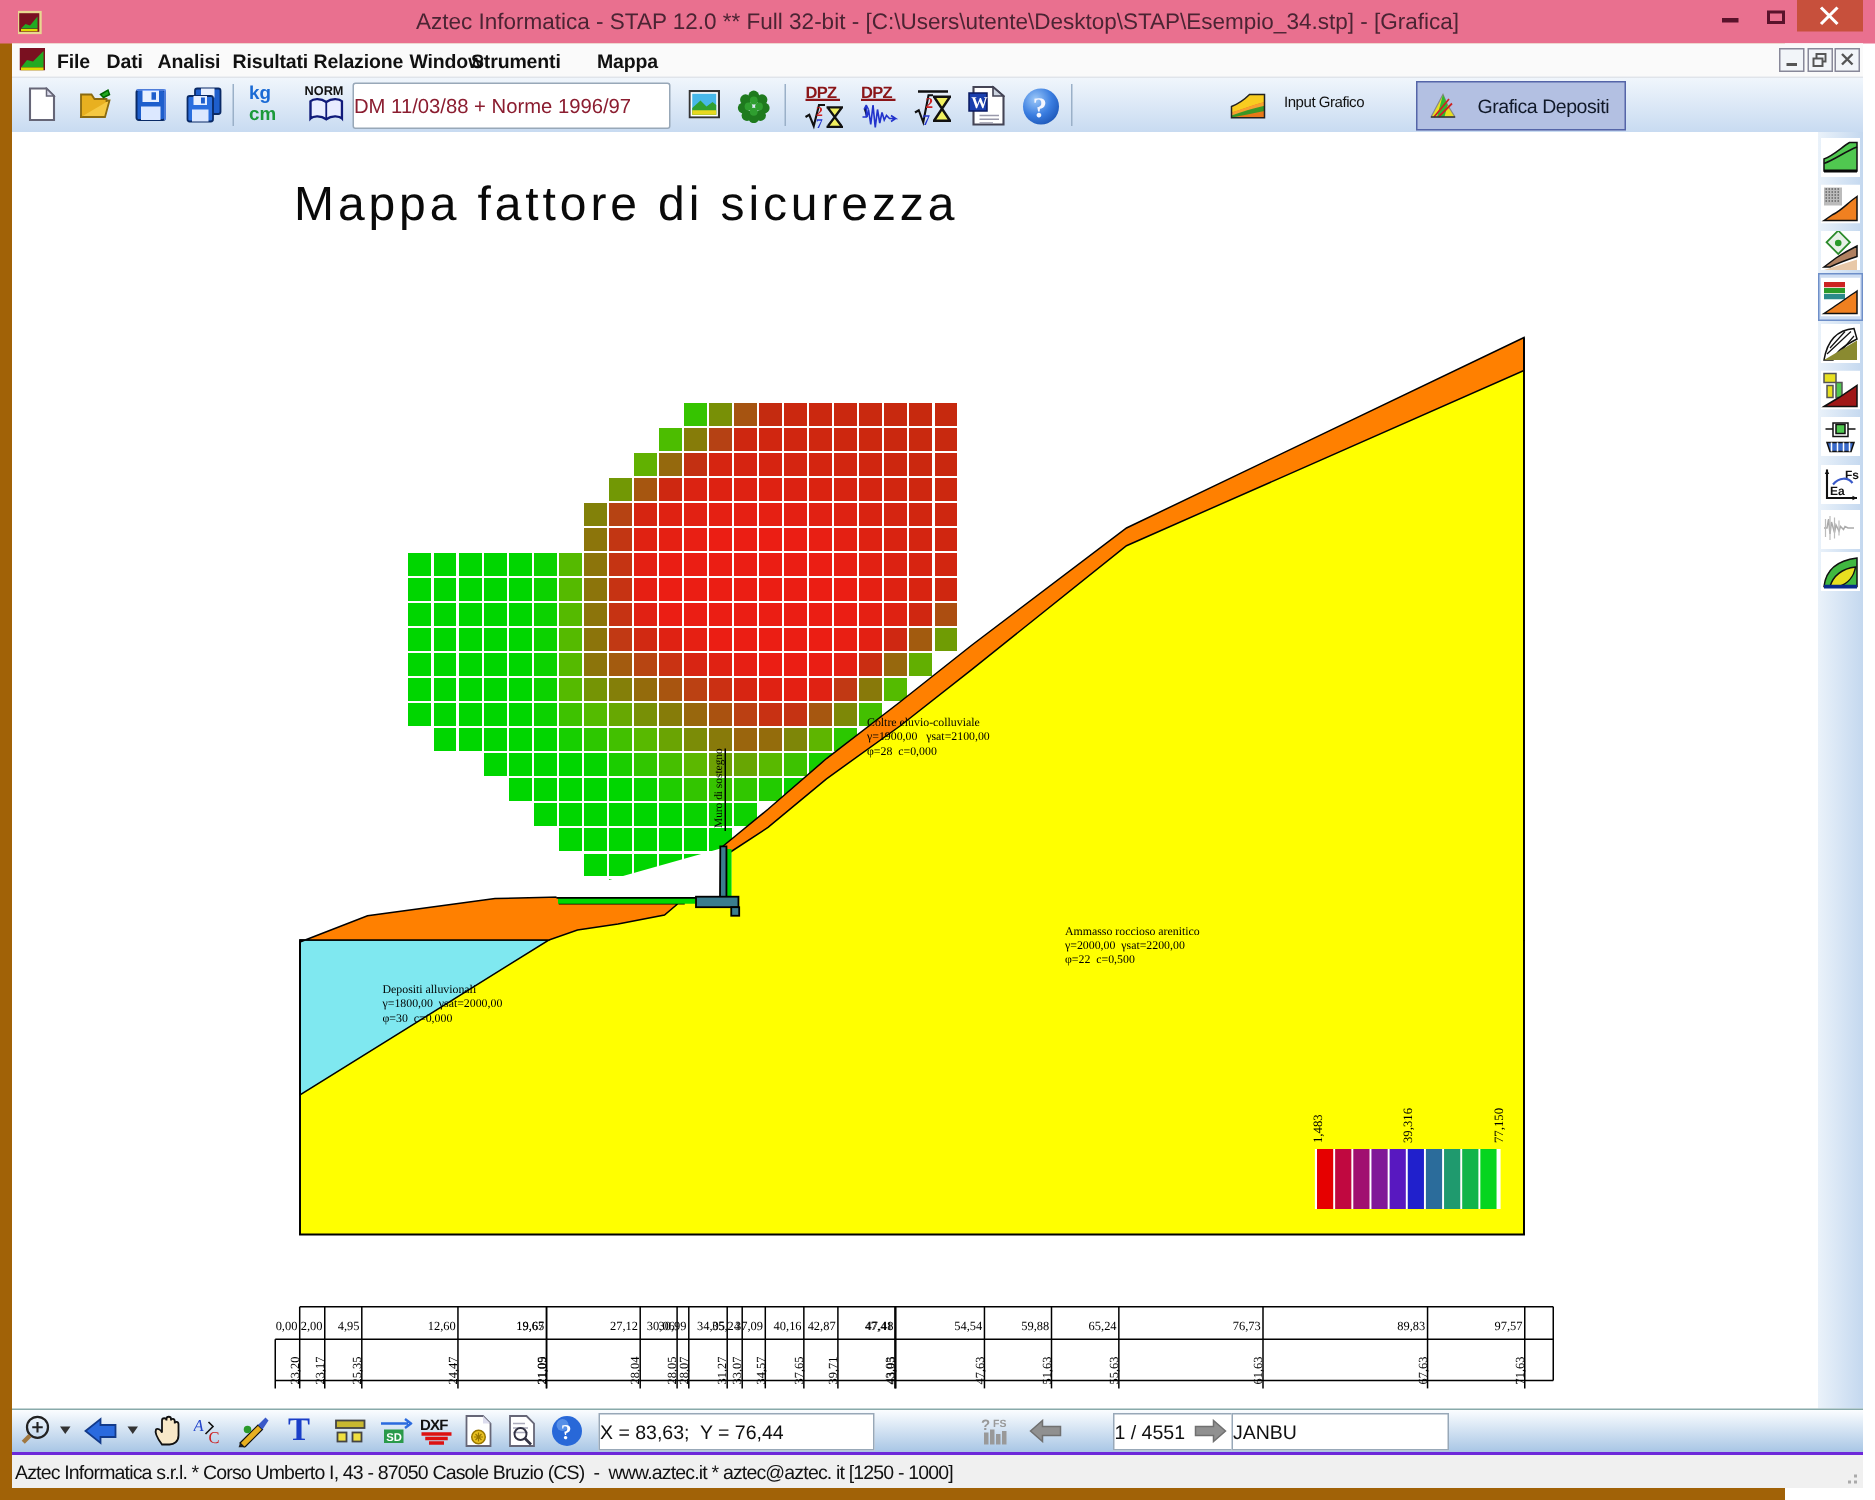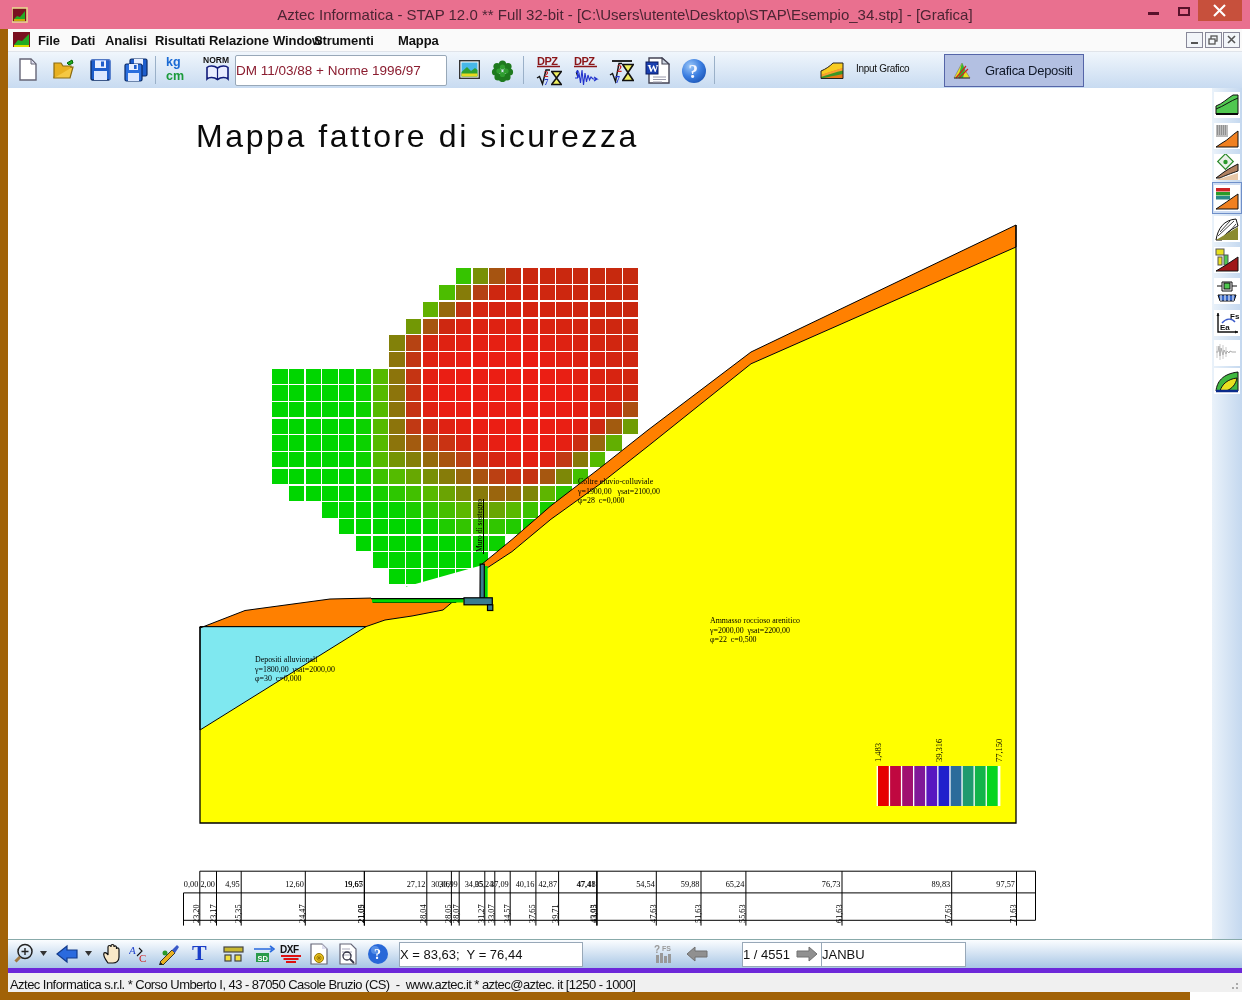--- a/index.html
+++ b/index.html
@@ -12,21 +12,21 @@
 #maxbtn { position:absolute; left:1178px; top:7px; width:12px; height:9px; border:2px solid #59122b; }
 #mainarea { position:absolute; left:8px; top:29px; width:1234px; height:963px; background:#fff; }
 #menubar { position:absolute; left:0; top:0; width:1234px; height:22px; background:#fafafa; font-size:13px; color:#111; letter-spacing:-0.1px;font-weight:bold; }
 .mi { position:absolute; top:4px; }
 .mdib { position:absolute; top:3px; width:17px; height:16px; background:#f2f5f9; border:1px solid #889; }
 #toolbar { position:absolute; left:0; top:22px; width:1234px; height:37px; background:linear-gradient(#f0f6fc, #c8dbf1); border-top:1px solid #e0e4ea; }
 #canvas { position:absolute; left:0; top:59px; width:1204px; height:851px; background:#fff; }
 #sidebar { position:absolute; left:1204px; top:59px; width:30px; height:851px; background:linear-gradient(90deg,#eaf2fa,#c4d8ef); }
 .sideico { position:absolute; left:2px; width:26px; height:26px; }
 #botbar { position:absolute; left:0; top:910px; width:1234px; height:29px; background:linear-gradient(#fbfdff,#a8c6e5); border-top:1px solid #8aa; }
-#status { position:absolute; left:0; top:939px; width:1234px; height:24px; background:#f0f0f0; border-top:5px solid #6d28d9; font-size:13.5px; color:#111; }
+#status { position:absolute; left:0; top:939px; width:1234px; height:24px; background:#f0f0f0; border-top:2px solid #6d28d9; font-size:13.5px; color:#111; }
 .tbox { position:absolute; background:#fff; border:1px solid #98a8b8; font-size:13px; color:#111; }
 .sep { position:absolute; top:4px; height:28px; width:1px; background:#9ab0c8; }
 </style></head>
 <body>
 <div id="win">
 <div id="titlebar">
  <svg id="appico" viewBox="0 0 16 16">
         <rect x="0" y="1" width="15" height="14" fill="#7a1020"></rect>
         <rect x="0" y="1" width="15" height="14" fill="none" stroke="#e8d890" stroke-width="1.6"></rect>
         <path d="M2 12 L5 9 L8 10 L13 4 L13 12 Z" fill="#22aa22"></path>

